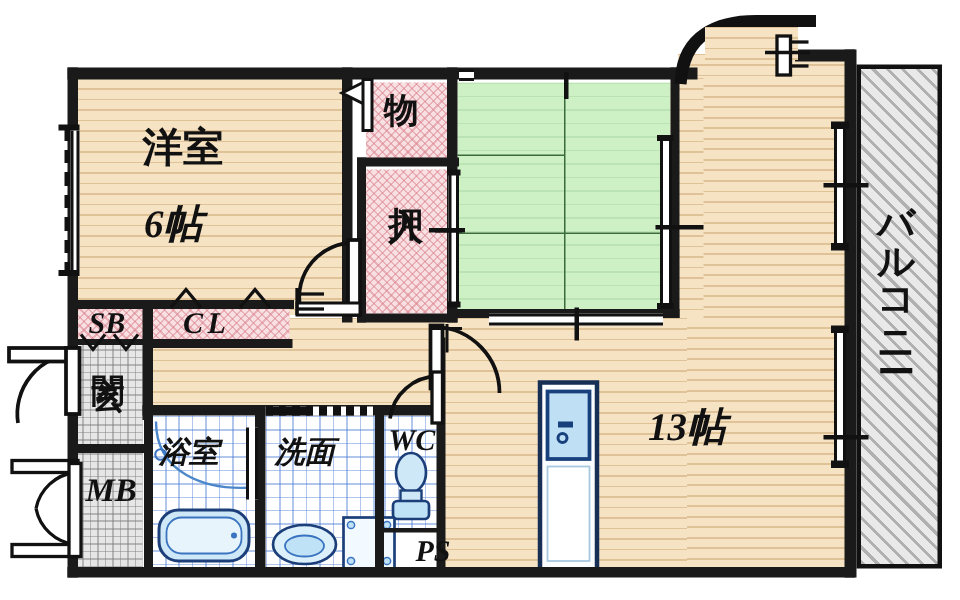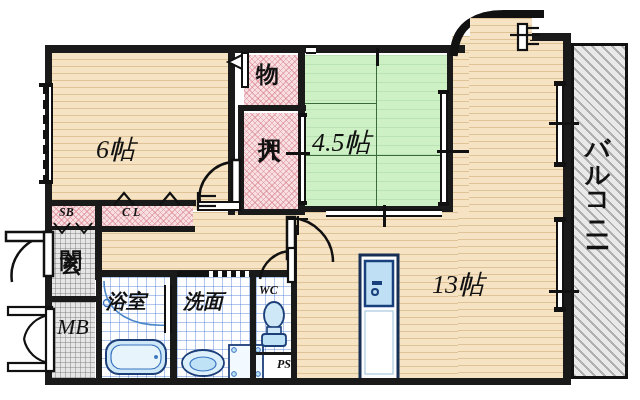--- a/index.html
+++ b/index.html
@@ -43,30 +43,30 @@
     background-color:#e9e9e9;
     background-image:repeating-linear-gradient(45deg,
         rgba(130,130,130,.55) 0 2px, rgba(0,0,0,0) 2px 7px);
   }
   .flr-white{background:#ffffff;}
 
   
   .wall{background:#1a1a1a;}
   .hairline{background:#3b6b3b;}
 
-  .lbl{position:absolute;color:#111;font-weight:normal;white-space:nowrap;
+  .lbl{position:absolute;color:#111;font-weight:bold;white-space:nowrap;
        line-height:1;letter-spacing:0px;}
   .jp{font-family:"DejaVu Sans","Liberation Sans",sans-serif;font-weight:bold;}
   .ital{font-style:italic;font-family:"Liberation Serif",serif;}
   .vert{writing-mode:vertical-rl;text-orientation:upright;}
 
   .room-name{font-size:27px;}
   .room-size{font-size:26px;}
   .small-name{font-size:20px;}
-  .tag{font-size:12px;font-style:italic;font-weight:bold;}
+  .tag{font-size:20px;font-style:italic;font-weight:bold;}
 
   
   .win-v{background:#fff;border-left:2px solid #111;border-right:2px solid #111;}
   .win-h{background:#fff;border-top:2px solid #111;border-bottom:2px solid #111;}
   .cap{background:#111;}
 
   .dash-v{
     background-image:repeating-linear-gradient(to bottom,
       #111 0 9px, rgba(0,0,0,0) 9px 15px);
   }
@@ -289,23 +289,23 @@
     <path d="M2 2 L2 20" stroke="#111" stroke-width="2.2"></path>
     <path d="M2 6 h18" stroke="#111" stroke-width="2.2"></path>
     <path d="M2 16 h18" stroke="#111" stroke-width="2.2"></path>
   </svg>
 
   <svg class="abs" style="left:286px;top:215px;width:24px;height:22px;" viewBox="0 0 24 22">
     <path d="M12 1 L12 20" stroke="#111" stroke-width="2"></path>
     <path d="M2 4 h20" stroke="#111" stroke-width="2"></path>
   </svg>
 
+  <div class="lbl jp room-name" style="left:95px;top:85px;">洋室</div>
   <div class="lbl ital room-size" style="left:96px;top:137px;">6帖</div>
 
-  <div class="lbl ital room-size" style="left:312px;top:130px;">4.5帖</div>
 
   <div class="lbl ital room-size" style="left:432px;top:272px;">13帖</div>
 
   <div class="lbl jp vert" style="left:585px;top:120px;font-size:25px;">バルコニー</div>
 
   <div class="lbl jp small-name" style="left:106px;top:291px;font-style:italic;">浴室</div>
   <div class="lbl jp small-name" style="left:183px;top:291px;font-style:italic;">洗面</div>
   <div class="lbl ital tag" style="left:259px;top:284px;text-align:center;">WC</div>
   <div class="lbl ital tag" style="left:277px;top:358px;">PS</div>
 

